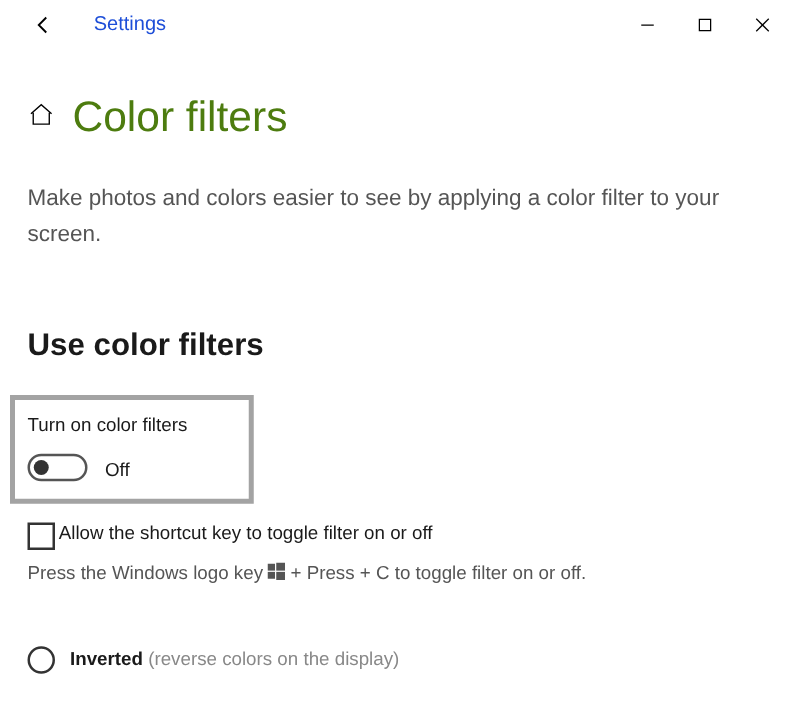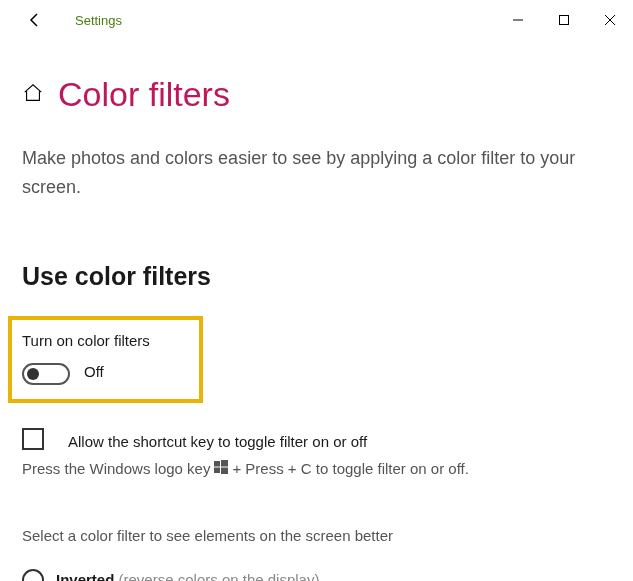--- a/index.html
+++ b/index.html
@@ -30,22 +30,22 @@
       cursor: pointer;
     }
     .back-button svg {
       width: 16px;
       height: 16px;
       stroke: #000;
       stroke-width: 1.5;
       fill: none;
     }
     .window-title {
-      font-size: 13px;
-      color: #4d7c0f;
+      font-size: 16px;
+      color: #1d4ed8;
       margin-left: 25px;
     }
     .window-controls {
       position: absolute;
       right: 0;
       top: 0;
       display: flex;
       height: 40px;
     }
     .win-ctrl {
@@ -76,50 +76,50 @@
     .home-icon svg {
       width: 22px;
       height: 22px;
       stroke: #000;
       stroke-width: 1.2;
       fill: none;
     }
     .page-title {
       font-size: 34px;
       font-weight: 400;
-      color: #be185d;
+      color: #4d7c0f;
     }
     .description {
       font-size: 18px;
       color: #555;
       line-height: 1.6;
       margin-bottom: 60px;
       max-width: 560px;
     }
     .section-heading {
       font-size: 25px;
       font-weight: 700;
       color: #1a1a1a;
       margin-bottom: 25px;
     }
     .toggle-section {
-      border: 4px solid #eab308;
+      border: 4px solid #a3a3a3;
       padding: 12px 10px 14px 10px;
       margin-left: -14px;
       width: 195px;
       margin-bottom: 10px;
     }
     .toggle-label {
       font-size: 15px;
       color: #1a1a1a;
       margin-bottom: 14px;
     }
     .toggle-row {
       display: flex;
-      align-items: flex-start;
+      align-items: flex-end;
       gap: 14px;
     }
     .toggle-switch {
       width: 48px;
       height: 22px;
       border: 2px solid #555;
       border-radius: 11px;
       position: relative;
       cursor: pointer;
       background: #fff;
@@ -132,23 +132,23 @@
       position: absolute;
       left: 3px;
       top: 3px;
     }
     .toggle-state {
       font-size: 15px;
       color: #1a1a1a;
     }
     .checkbox-row {
       display: flex;
-      align-items: flex-end;
-      gap: 24px;
-      margin-top: 25px;
+      align-items: flex-start;
+      gap: 3px;
+      margin-top: 15px;
       margin-bottom: 10px;
     }
     .checkbox {
       width: 22px;
       height: 22px;
       border: 2px solid #333;
       cursor: pointer;
     }
     .checkbox-label {
       font-size: 15px;
@@ -267,21 +267,20 @@
       <svg viewBox="0 0 14 14">
         <rect x="0" y="1" width="6" height="5.5"></rect>
         <rect x="7" y="0" width="7" height="6.5"></rect>
         <rect x="0" y="7.5" width="6" height="5.5"></rect>
         <rect x="7" y="7.5" width="7" height="6.5"></rect>
       </svg>
     </span>
     <span>+ Press + C to toggle filter on or off.</span>
   </div>
 
-  <p class="select-hint">Select a color filter to see elements on the screen better</p>
 
   <div class="radio-row">
     <div class="radio"></div>
     <span class="radio-label">
       <span class="bold">Inverted</span>
       <span class="paren">(reverse colors on the display)</span>
     </span>
   </div>
 </div>
 

